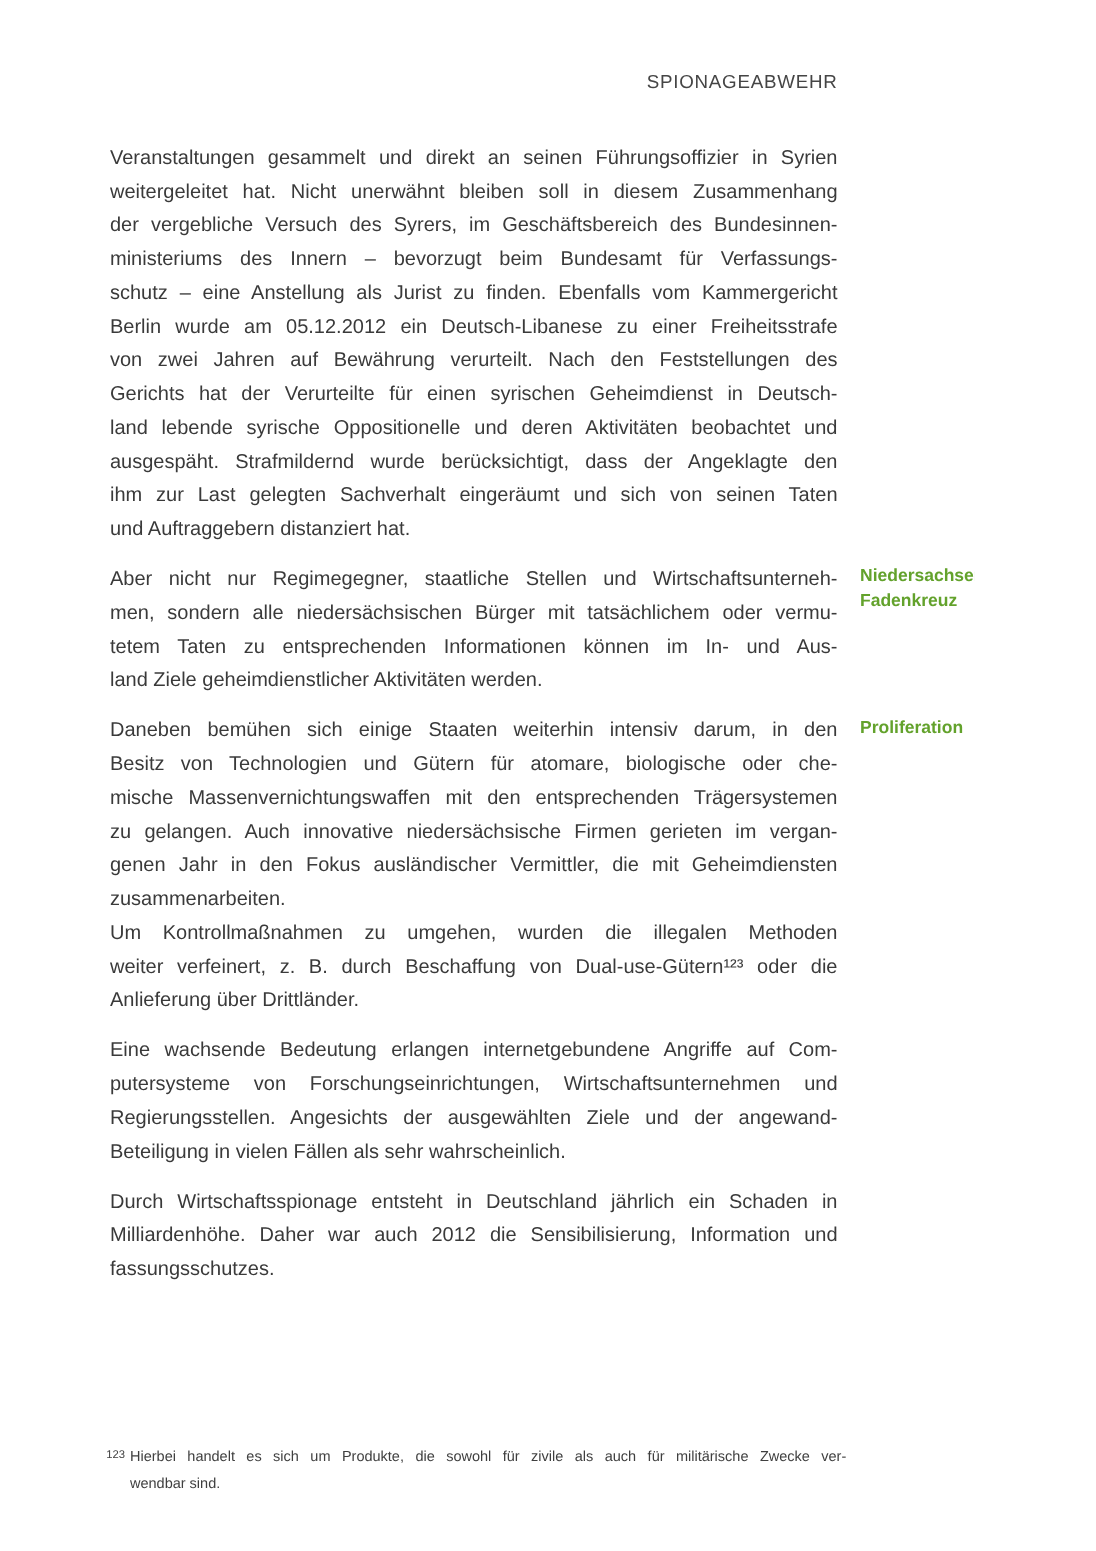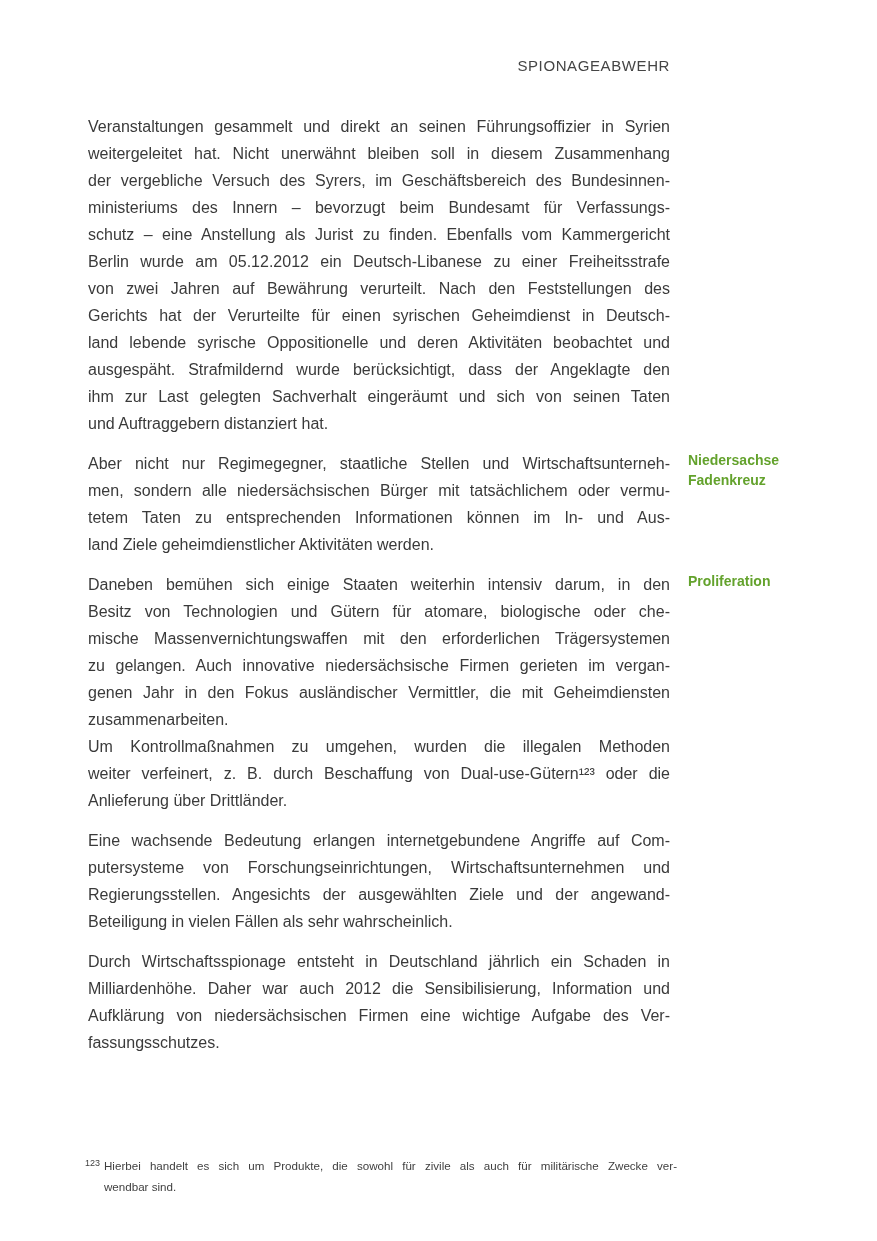--- a/index.html
+++ b/index.html
@@ -122,41 +122,40 @@
       <div class="paragraph">
         <div class="line">Aber nicht nur Regimegegner, staatliche Stellen und Wirtschaftsunterneh-</div>
         <div class="line">men, sondern alle niedersächsischen Bürger mit tatsächlichem oder vermu-</div>
         <div class="line">tetem Taten zu entsprechenden Informationen können im In- und Aus-</div>
         <div class="line last">land Ziele geheimdienstlicher Aktivitäten werden.</div>
         <div class="margin-note">Niedersachsen im Fadenkreuz</div>
       </div>
       <div class="paragraph">
         <div class="line">Daneben bemühen sich einige Staaten weiterhin intensiv darum, in den</div>
         <div class="line">Besitz von Technologien und Gütern für atomare, biologische oder che-</div>
-        <div class="line">mische Massenvernichtungswaffen mit den erforderlichen Trägersystemen</div>
+        <div class="line">mische Massenvernichtungswaffen mit den entsprechenden Trägersystemen</div>
         <div class="line">zu gelangen. Auch innovative niedersächsische Firmen gerieten im vergan-</div>
         <div class="line">genen Jahr in den Fokus ausländischer Vermittler, die mit Geheimdiensten</div>
         <div class="line last">zusammenarbeiten.</div>
         <div class="margin-note">Proliferation</div>
       </div>
       <div class="paragraph cont">
         <div class="line">Um Kontrollmaßnahmen zu umgehen, wurden die illegalen Methoden</div>
         <div class="line">weiter verfeinert, z. B. durch Beschaffung von Dual-use-Gütern¹²³ oder die</div>
         <div class="line last">Anlieferung über Drittländer.</div>
       </div>
       <div class="paragraph">
         <div class="line">Eine wachsende Bedeutung erlangen internetgebundene Angriffe auf Com-</div>
         <div class="line">putersysteme von Forschungseinrichtungen, Wirtschaftsunternehmen und</div>
         <div class="line">Regierungsstellen. Angesichts der ausgewählten Ziele und der angewand-</div>
         <div class="line last">Beteiligung in vielen Fällen als sehr wahrscheinlich.</div>
       </div>
       <div class="paragraph">
         <div class="line">Durch Wirtschaftsspionage entsteht in Deutschland jährlich ein Schaden in</div>
         <div class="line">Milliardenhöhe. Daher war auch 2012 die Sensibilisierung, Information und</div>
-        <div class="line">Aufklärung von niedersächsischen Firmen eine wichtige Aufgabe des Ver-</div>
         <div class="line last">fassungsschutzes.</div>
       </div>
     </div>
 
   <div class="chapter-tab"></div>
 
   <div class="footnote">
     <span class="fn-marker">123</span>
     <div class="fn-text">
         <div class="fn-line">Hierbei handelt es sich um Produkte, die sowohl für zivile als auch für militärische Zwecke ver-</div>

